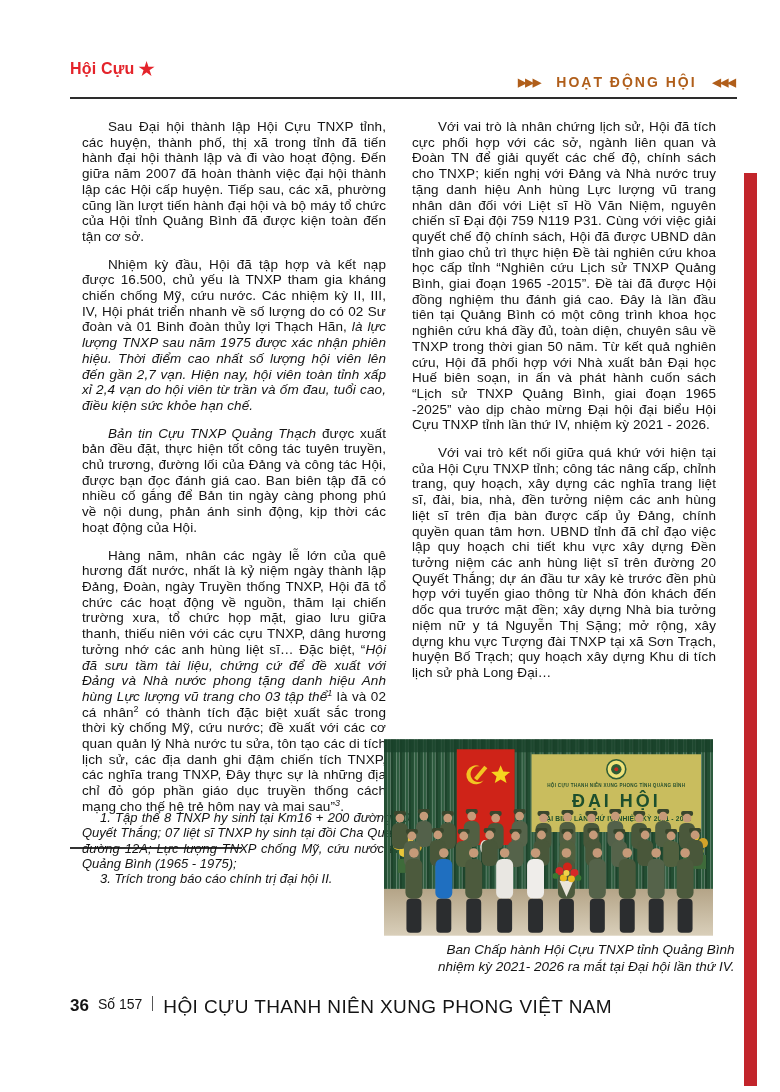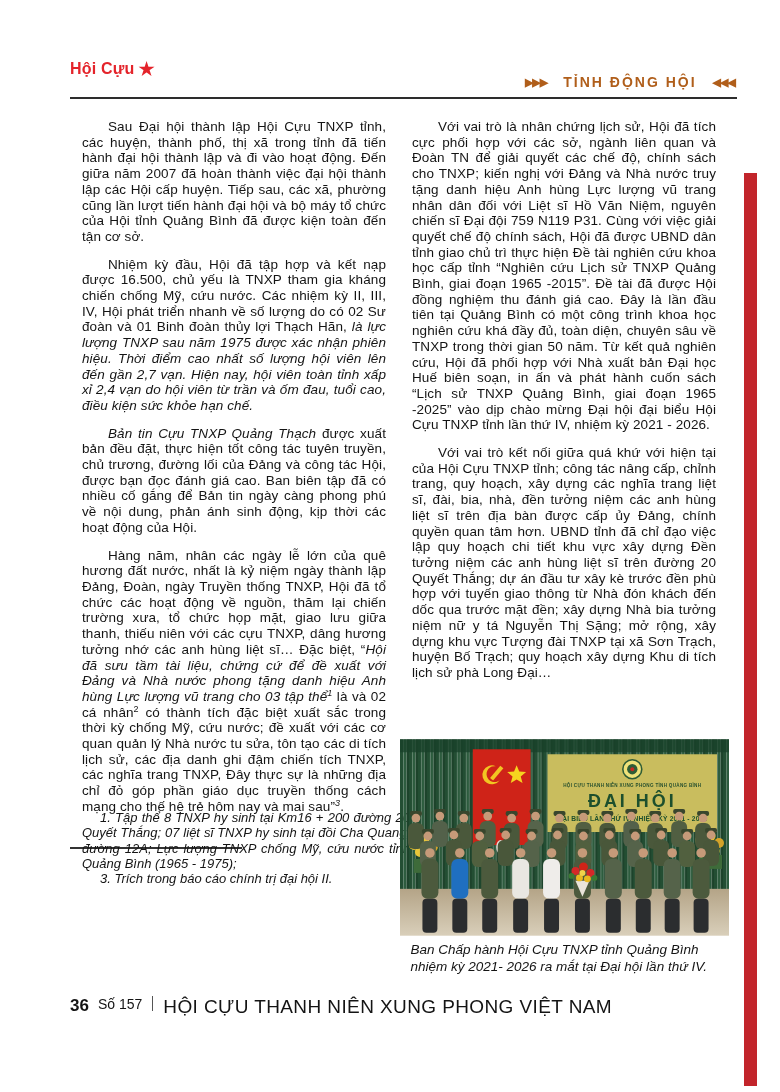--- a/index.html
+++ b/index.html
@@ -36,46 +36,46 @@
   .it{font-style:italic;}
   sup{font-size:9px;line-height:0;}
   
   .fn-rule{position:absolute;left:70px;top:847px;width:172px;height:2px;background:#333;}
   .footnotes{position:absolute;left:70px;top:810px;width:328px;margin-left:12px;}
   .fnote{
     margin:0;text-align:justify;text-indent:18px;font-style:italic;
     font-size:13px;line-height:15.3px;
   }
   
-  .photo{position:absolute;left:400px;top:739px;width:329px;height:197px;}
+  .photo{position:absolute;left:384px;top:739px;width:329px;height:197px;}
   .photo svg{display:block;}
   .caption{
-    position:absolute;left:400px;top:942px;width:329px;
-    font-style:italic;font-size:13.5px;line-height:16.5px;text-align:left;
+    position:absolute;left:416px;top:942px;width:329px;
+    font-style:italic;font-size:13.5px;line-height:16.5px;text-align:right;
   }
   .caption .inner{max-width:308px;margin:0 auto;}
   
   .footer{position:absolute;left:70px;top:996px;display:flex;align-items:flex-start;}
   .footer .pageno{font-weight:bold;font-size:17px;}
   .footer .issue{font-size:14px;margin-left:9px;}
   .footer .sep{width:1px;height:15px;background:#555;margin:0 10px;}
   .footer .journal{font-size:19px;letter-spacing:.4px;}
   
   .edge-bar{position:absolute;left:744px;top:173px;width:13px;height:913px;background:var(--c-edge);}
 </style>
 </head>
 <body>
 
 <div class="logo">
   <div class="l1"><span>Hội Cựu</span><span class="star">★</span></div>
 </div>
 
 <div class="section-tag">
   <span class="arrows">▶▶▶</span>
-  <span class="lbl">TỈNH ĐỘNG HỘI</span>
+  <span class="lbl">HOẠT ĐỘNG HỘI</span>
   <span class="arrows">◀◀◀</span>
 </div>
 
 <div class="head-rule"></div>
 
 <div class="col col-left">
     <p class="para"><span>Sau Đại hội thành lập Hội Cựu TNXP tỉnh, các huyện, thành phố, thị xã trong tỉnh đã tiến hành đại hội thành lập và đi vào hoạt động. Đến giữa năm 2007 đã hoàn thành việc đại hội thành lập các Hội cấp huyện. Tiếp sau, các xã, phường cũng lần lượt tiến hành đại hội và bộ máy tổ chức của Hội tỉnh Quảng Bình đã được kiện toàn đến tận cơ sở.</span></p>
     <p class="para"><span>Nhiệm kỳ đầu, Hội đã tập hợp và kết nạp được 16.500, chủ yếu là TNXP tham gia kháng chiến chống Mỹ, cứu nước. Các nhiệm kỳ II, III, IV, Hội phát triển nhanh về số lượng do có 02 Sư đoàn và 01 Binh đoàn thủy lợi Thạch Hãn, </span><span class="it">là lực lượng TNXP sau năm 1975 được xác nhận phiên hiệu. Thời điểm cao nhất số lượng hội viên lên đến gần 2,7 vạn. Hiện nay, hội viên toàn tỉnh xấp xỉ 2,4 vạn do hội viên từ trần và ốm đau, tuổi cao, điều kiện sức khỏe hạn chế.</span></p>
     <p class="para"><span class="it">Bản tin Cựu TNXP Quảng Thạch</span><span> được xuất bản đều đặt, thực hiện tốt công tác tuyên truyền, chủ trương, đường lối của Đảng và công tác Hội, được bạn đọc đánh giá cao. Ban biên tập đã có nhiều cố gắng để Bản tin ngày càng phong phú về nội dung, phản ánh sinh động, kịp thời các hoạt động của Hội.</span></p>
     <p class="para"><span>Hàng năm, nhân các ngày lễ lớn của quê hương đất nước, nhất là kỷ niệm ngày thành lập Đảng, Đoàn, ngày Truyền thống TNXP, Hội đã tổ chức các hoạt động về nguồn, thăm lại chiến trường xưa, tổ chức họp mặt, giao lưu giữa thanh, thiếu niên với các cựu TNXP, dâng hương tưởng nhớ các anh hùng liệt sĩ… Đặc biệt, “</span><span class="it">Hội đã sưu tầm tài liệu, chứng cứ để đề xuất với Đảng và Nhà nước phong tặng danh hiệu Anh hùng Lực lượng vũ trang cho 03 tập thể</span><sup class="it">1</sup><span> là và 02 cá nhân</span><sup>2</sup><span> có thành tích đặc biệt xuất sắc trong thời kỳ chống Mỹ, cứu nước; đề xuất với các cơ quan quản lý Nhà nước tu sửa, tôn tạo các di tích lịch sử, các địa danh ghi đậm chiến tích TNXP, các nghĩa trang TNXP, Đây thực sự là những địa chỉ đỏ góp phần giáo dục truyền thống cách mạng cho thế hệ trẻ hôm nay và mai sau”</span><sup class="it">3</sup><span>.</span></p>

